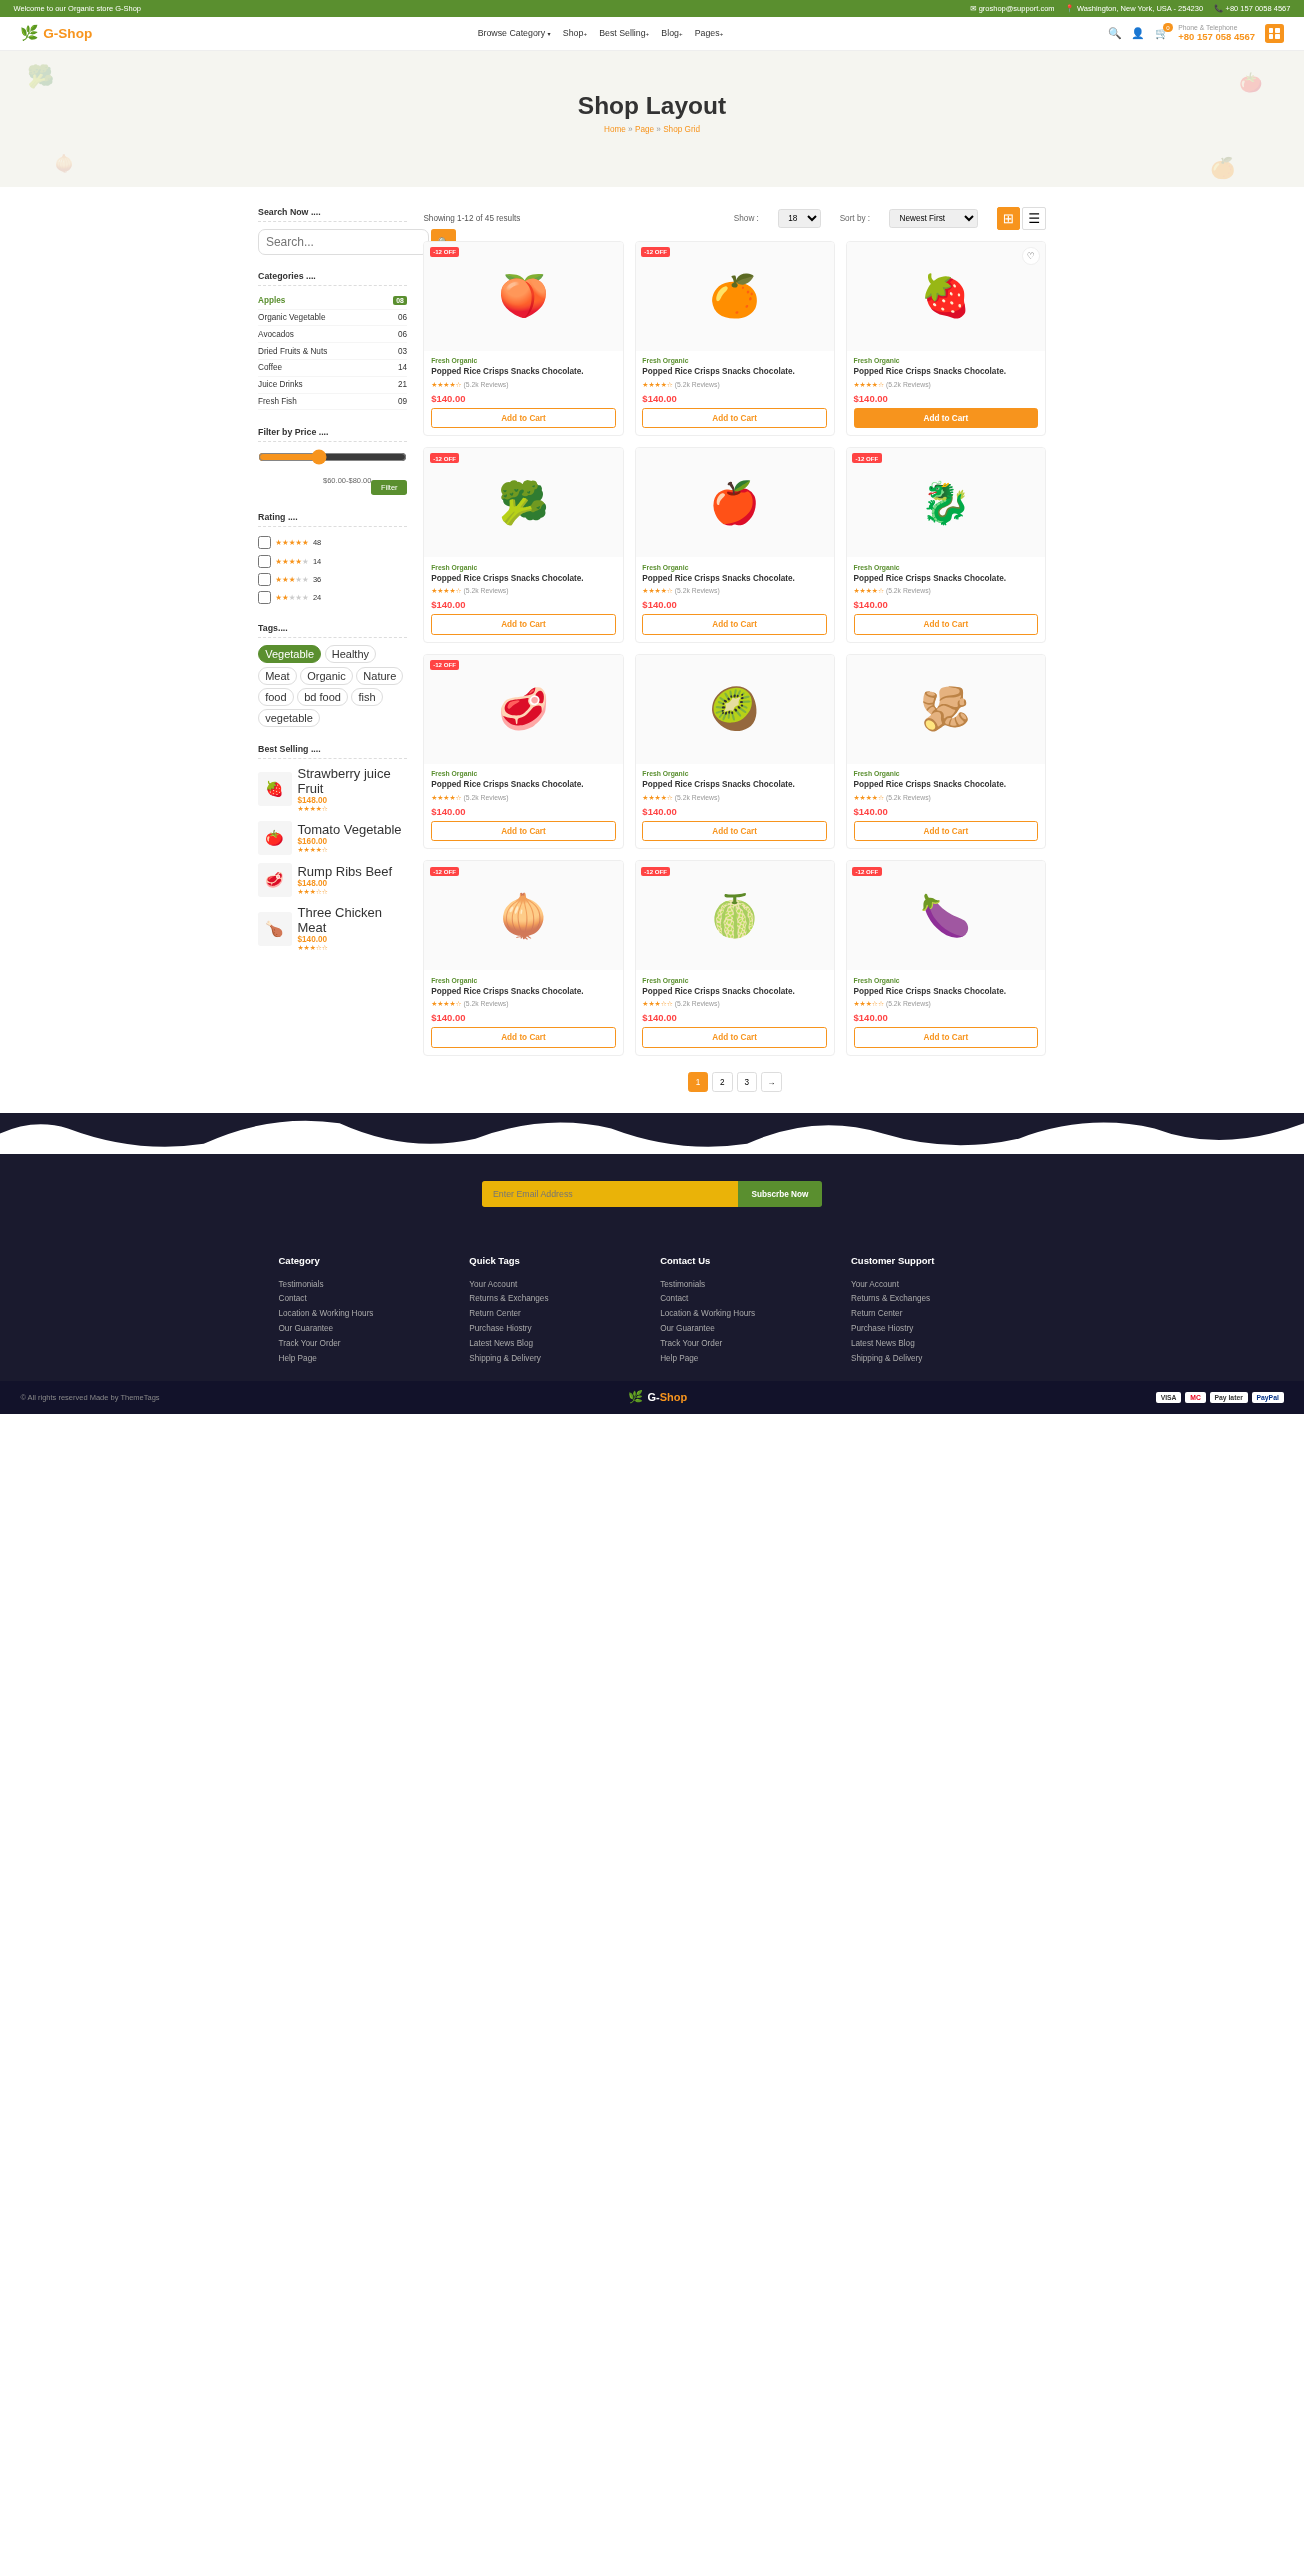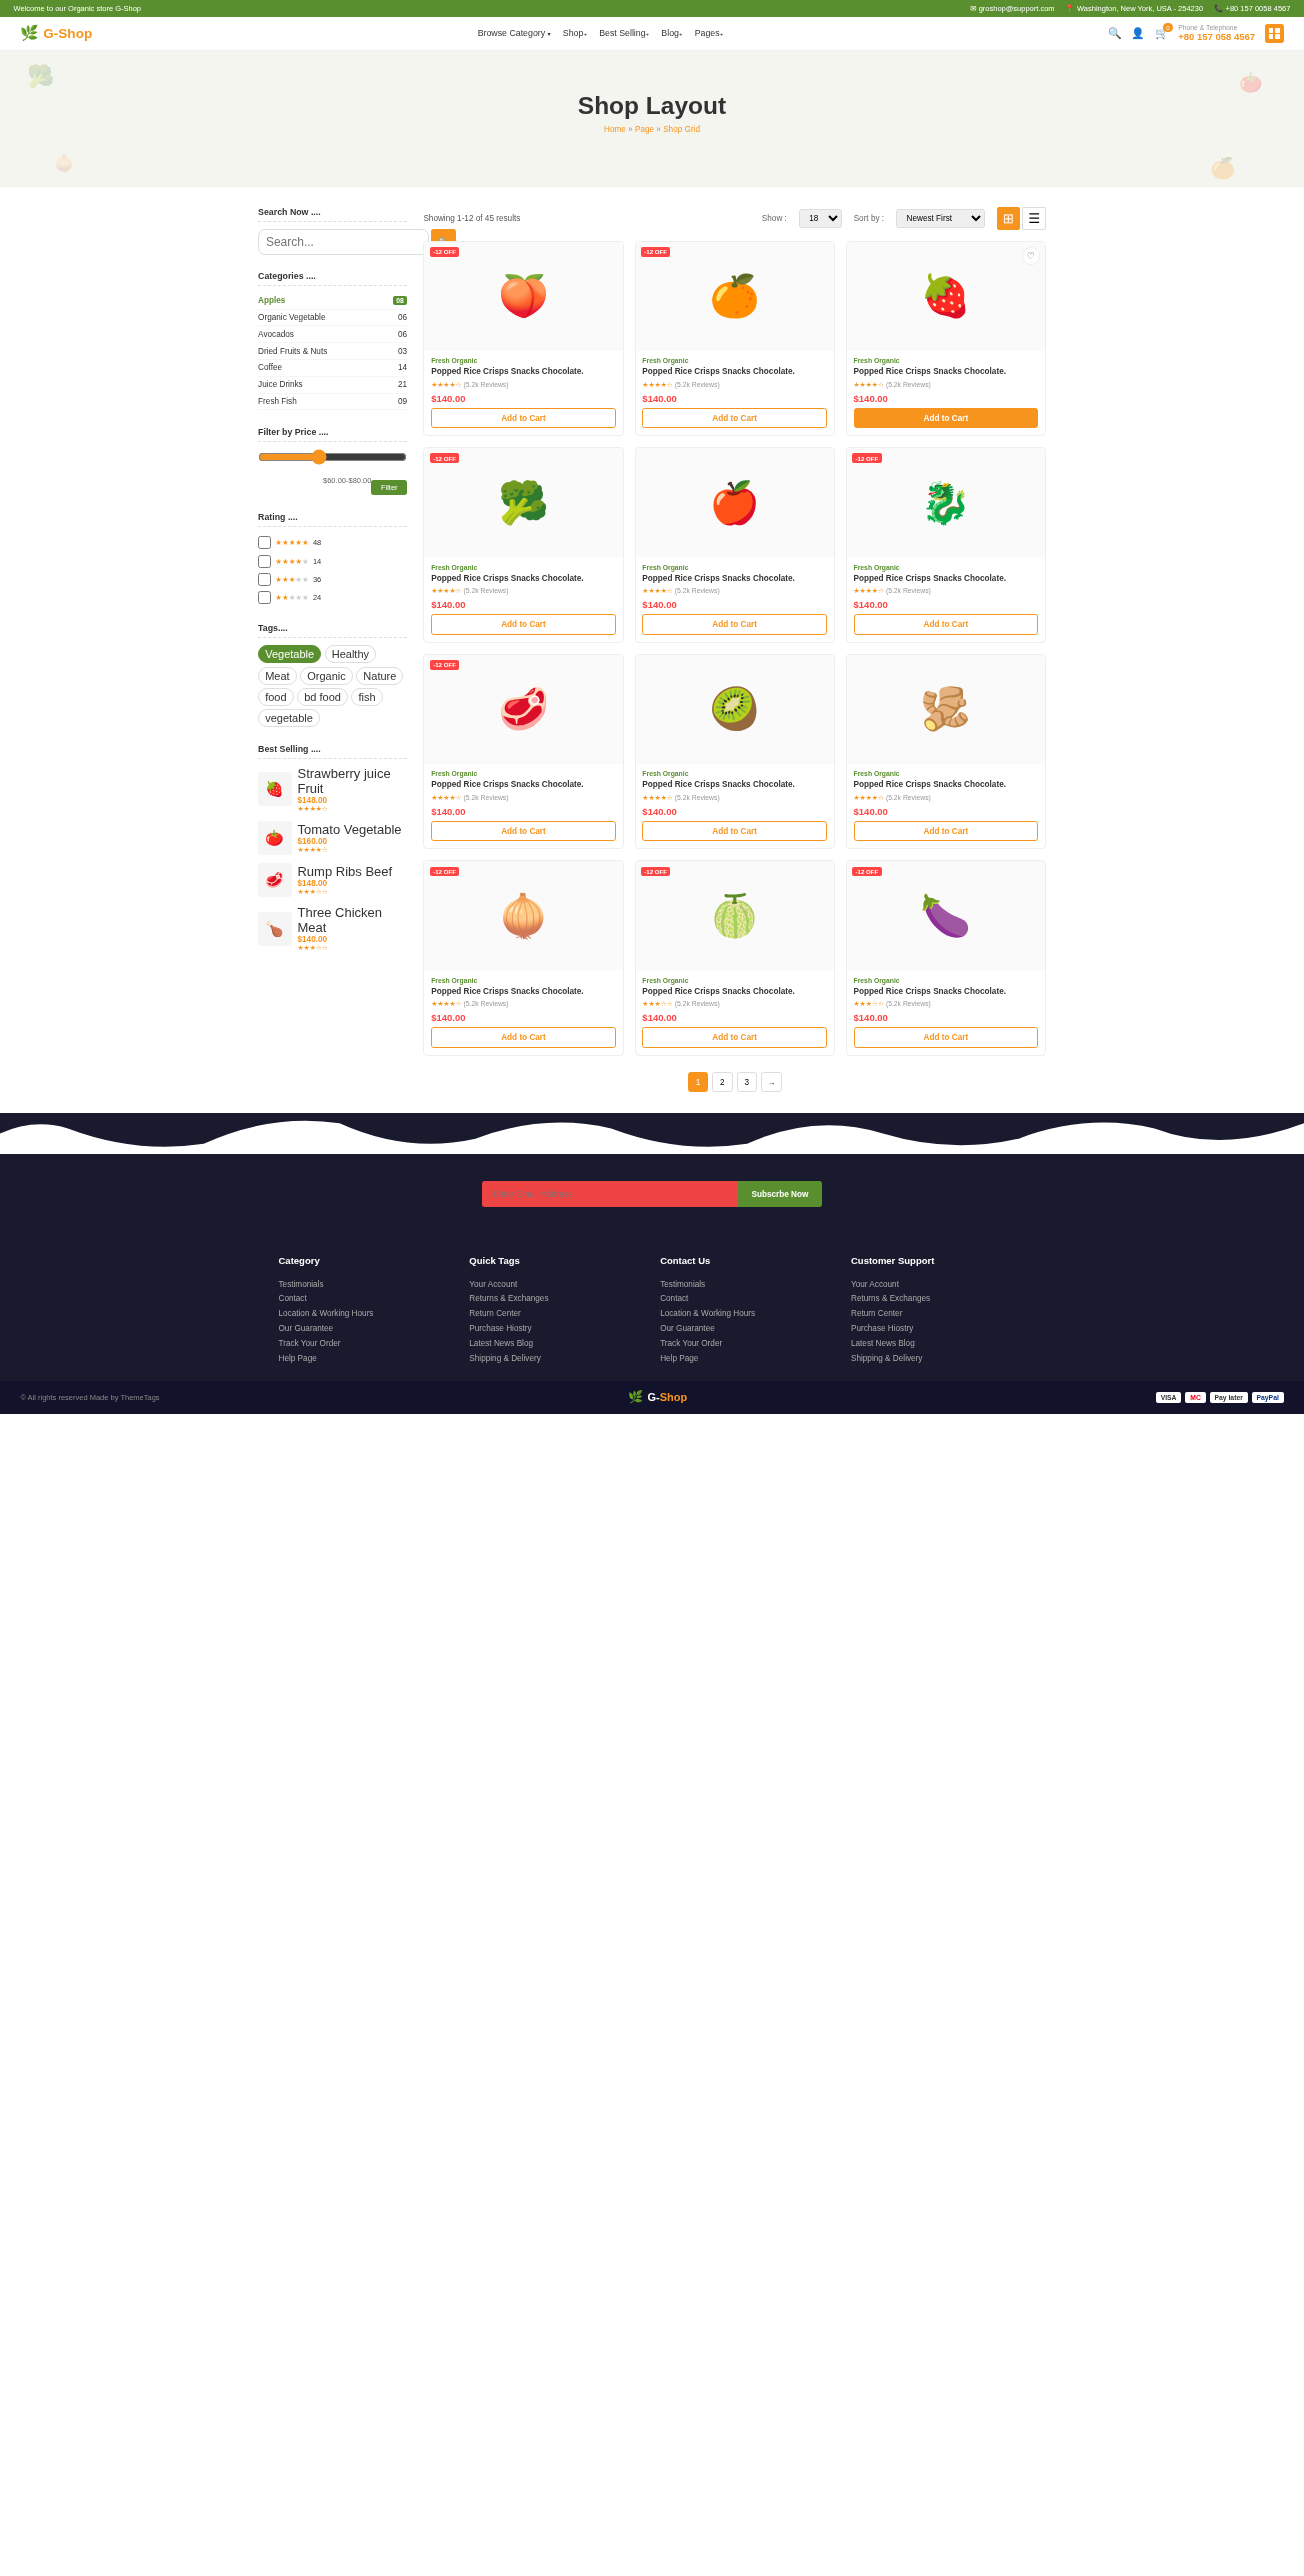--- a/index.html
+++ b/index.html
@@ -60,21 +60,21 @@
     .best-selling-item { display: flex; align-items: center; gap: 5.4px; margin-bottom: 8.2px; }
     .best-selling-img { width: 34px; height: 34px; background: #f5f5f5; border-radius: 2.7px; display: flex; align-items: center; justify-content: center; font-size: 15px; flex-shrink: 0; }
     .best-selling-info .title { font-size: 13px; font-weight: 400; color: #333; }
     .best-selling-info .price { color: #f7941d; font-size: 8.2px; font-weight: 700; }
     .best-selling-info .stars { color: #f7941d; font-size: 6.8px; }
 
     
     .products-area { flex: 1; }
     .shop-toolbar { display: flex; justify-content: space-between; align-items: center; margin-bottom: 11px; font-size: 8.2px; color: #666; }
     .shop-toolbar .results { color: #555; }
-    .toolbar-right { display: flex; align-items: center; gap: 12px; }
+    .toolbar-right { display: flex; align-items: center; gap: 19px; }
     .show-select, .sort-select { border: 0.7px solid #ddd; padding: 2.7px 5.4px; border-radius: 2.7px; font-size: 8.2px; cursor: pointer; }
     .view-toggle { display: flex; gap: 2.7px; }
     .view-btn { border: 0.7px solid #ddd; background: #fff; padding: 2.7px 4.8px; cursor: pointer; border-radius: 2px; }
     .view-btn.active { background: #f7941d; color: #fff; border-color: #f7941d; }
 
     .product-grid { display: grid; grid-template-columns: repeat(3, 1fr); gap: 11px; }
     .product-card { border: 0.7px solid #eee; border-radius: 4.1px; overflow: hidden; background: #fff; transition: box-shadow 0.2s; position: relative; }
     .product-img { height: 109px; background: #fafafa; display: flex; align-items: center; justify-content: center; font-size: 41px; position: relative; }
     .off-badge { position: absolute; top: 5.4px; left: 5.4px; background: #f44; color: #fff; font-size: 6.1px; padding: 1.4px 3.4px; border-radius: 2px; font-weight: 700; }
     .wishlist-btn { position: absolute; top: 5.4px; right: 5.4px; background: #fff; border: 0.7px solid #eee; border-radius: 50%; width: 17.7px; height: 17.7px; display: flex; align-items: center; justify-content: center; cursor: pointer; font-size: 8.8px; }
@@ -88,21 +88,21 @@
     .add-to-cart-btn:hover, .add-to-cart-btn.highlighted { background: #f7941d; color: #fff; }
 
     
     .pagination { display: flex; gap: 4.1px; justify-content: center; margin-top: 16.3px; }
     .page-btn { width: 20.4px; height: 20.4px; border: 0.7px solid #ddd; background: #fff; border-radius: 2.7px; display: flex; align-items: center; justify-content: center; cursor: pointer; font-size: 8.2px; }
     .page-btn.active { background: #f7941d; color: #fff; border-color: #f7941d; }
     .footer-subscribe { text-align: center; padding: 27px 13.6px; background: #1a1a2e; color: #fff; }
     .footer-subscribe h2 { font-size: 15px; font-weight: 600; margin-bottom: 11px; }
     .footer-subscribe h2 span { color: #f7941d; }
     .subscribe-form { display: flex; justify-content: center; gap: 0; max-width: 340px; margin: 0 auto; }
-    .subscribe-form input { flex: 1; padding: 8.2px 11px; border: none; border-radius: 2.7px 0 0 2.7px; font-size: 8.8px; outline: none; background: #ef4444; color: #333; }
+    .subscribe-form input { flex: 1; padding: 8.2px 11px; border: none; border-radius: 2.7px 0 0 2.7px; font-size: 8.8px; outline: none; background: #eab308; color: #333; }
     .subscribe-form button { background: #5a8f2f; color: #fff; border: none; padding: 8.2px 13.6px; border-radius: 0 2.7px 2.7px 0; font-size: 8.2px; font-weight: 600; cursor: pointer; white-space: nowrap; }
 
     
     .footer-links { background: #1a1a2e; padding: 20.4px 27px 13.6px; }
     .footer-links-grid { display: grid; grid-template-columns: repeat(4, 1fr); gap: 16.3px; max-width: 747px; margin: 0 auto; }
     .footer-col h4 { color: #fff; font-size: 9.5px; font-weight: 700; margin-bottom: 13px; }
     .footer-col ul { list-style: none; }
     .footer-col ul li { margin-bottom: 4.8px; }
     .footer-col ul li a { color: #aaa; text-decoration: none; font-size: 8.2px; }
 

